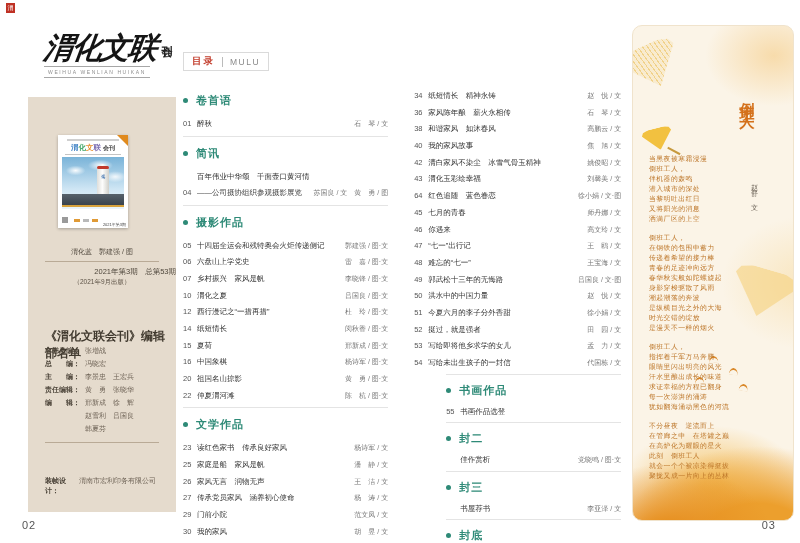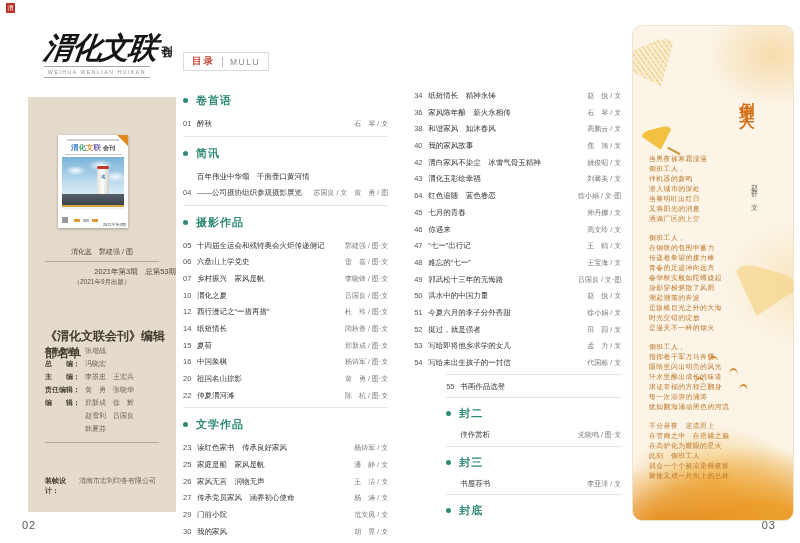--- a/index.html
+++ b/index.html
@@ -419,20 +419,24 @@
         <div class="toc-row">
         <span class="no">54</span>
         <span class="tmid"><span class="t">写给未出生孩子的一封信</span></span>
         <span class="credit">代国栋 / 文</span>
       </div>
       </div>
 
     <div class="sub-col">
       <div class="hr"></div>
 
+      <div class="sec-h">
+        <span class="dot"></span>
+        <span class="sec-title">书画作品</span>
+      </div>
       <div>
 
       <div class="toc-row">
           <span class="no">55</span>
           <span class="tmid"><span class="t">书画作品选登</span></span>
           <span class="credit"></span>
         </div>
         </div>
       <div class="hr"></div>
 

